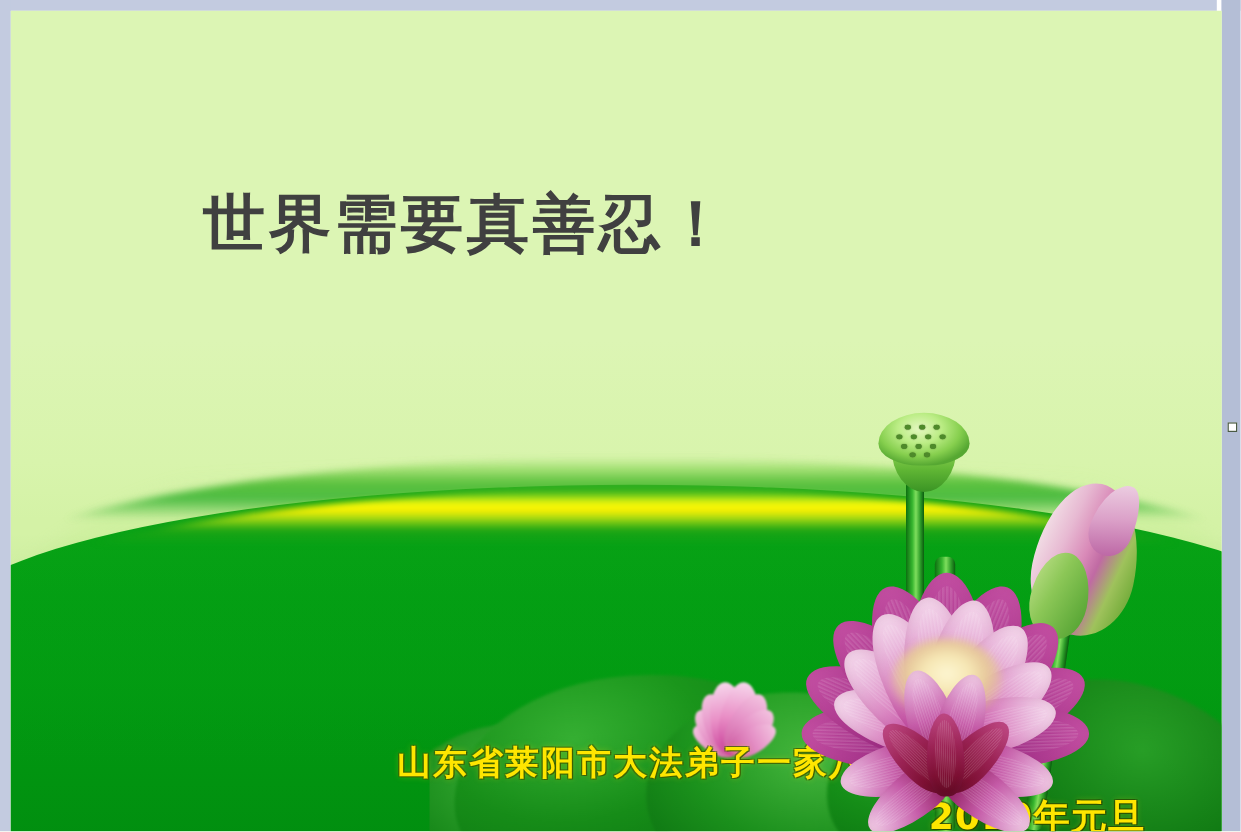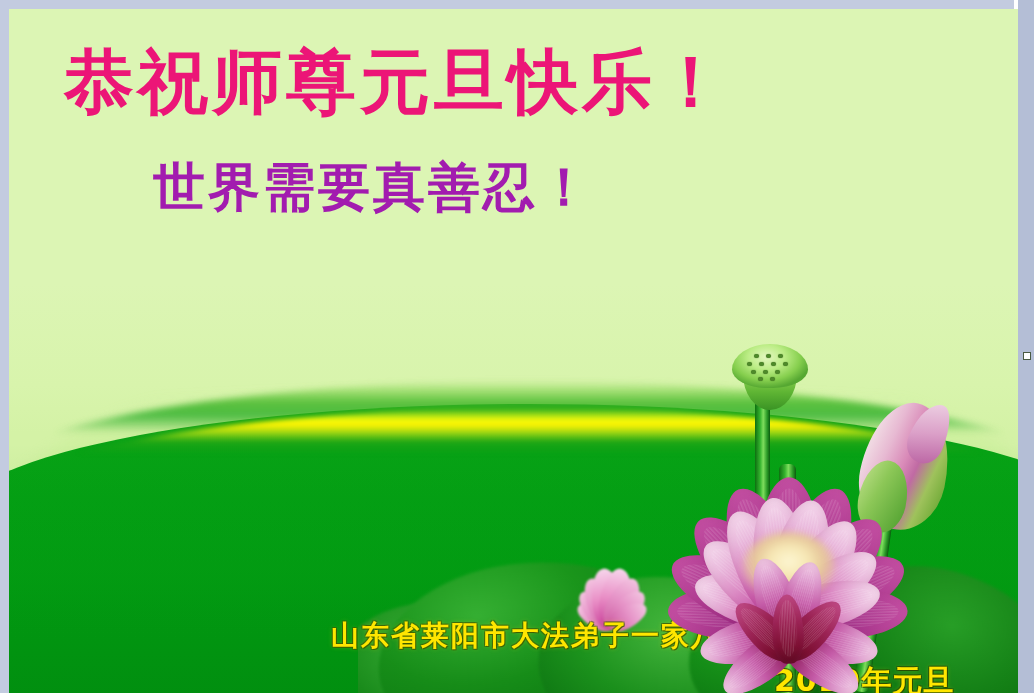--- a/index.html
+++ b/index.html
@@ -390,27 +390,27 @@
     font-family: "DejaVu Sans", "Liberation Sans", sans-serif;
     font-size: 70px;
     font-weight: 700;
     letter-spacing: 4px;
     color: #ec1577;
     white-space: nowrap;
     line-height: 1;
   }
   .subtitle-cn {
     position: absolute;
-    left: 144px;
+    left: 160px;
     top: 152px;
     font-family: "DejaVu Sans", "Liberation Sans", sans-serif;
     font-size: 52px;
     font-weight: 700;
     letter-spacing: 3px;
-    color: #a21caf;
+    color: #404040;
     white-space: nowrap;
     line-height: 1;
   }
   .signature-cn {
     position: absolute;
     left: 322px;
     top: 608px;
     font-family: "DejaVu Sans", "Liberation Sans", sans-serif;
     font-size: 28px;
     font-weight: 700;
@@ -538,21 +538,20 @@
           <div class="petal front" style="transform: translateY(26px) rotate(126deg) scale(0.68); z-index: 4;"></div>
           <div class="petal front" style="transform: translateY(26px) rotate(-18deg) scale(0.7); z-index: 4;"></div>
           <div class="petal front" style="transform: translateY(28px) rotate(16deg) scale(0.68); z-index: 4;"></div>
           <div class="petal crimson" style="transform: translateY(40px) rotate(-46deg) scale(0.58); z-index: 4;"></div>
           <div class="petal crimson" style="transform: translateY(40px) rotate(44deg) scale(0.58); z-index: 4;"></div>
           <div class="petal crimson" style="transform: translateY(46px) rotate(-2deg) scale(0.54); z-index: 4;"></div>
         </div>
 
     </div>
 
-    <div class="title-cn">恭祝师尊元旦快乐！</div>
 
     <div class="subtitle-cn">世界需要真善忍！</div>
 
     <div class="signature-cn">山东省莱阳市大法弟子一家八口人恭贺</div>
 
     <div class="date-cn">2019年元旦</div>
 
   </div>
 </div>
 

